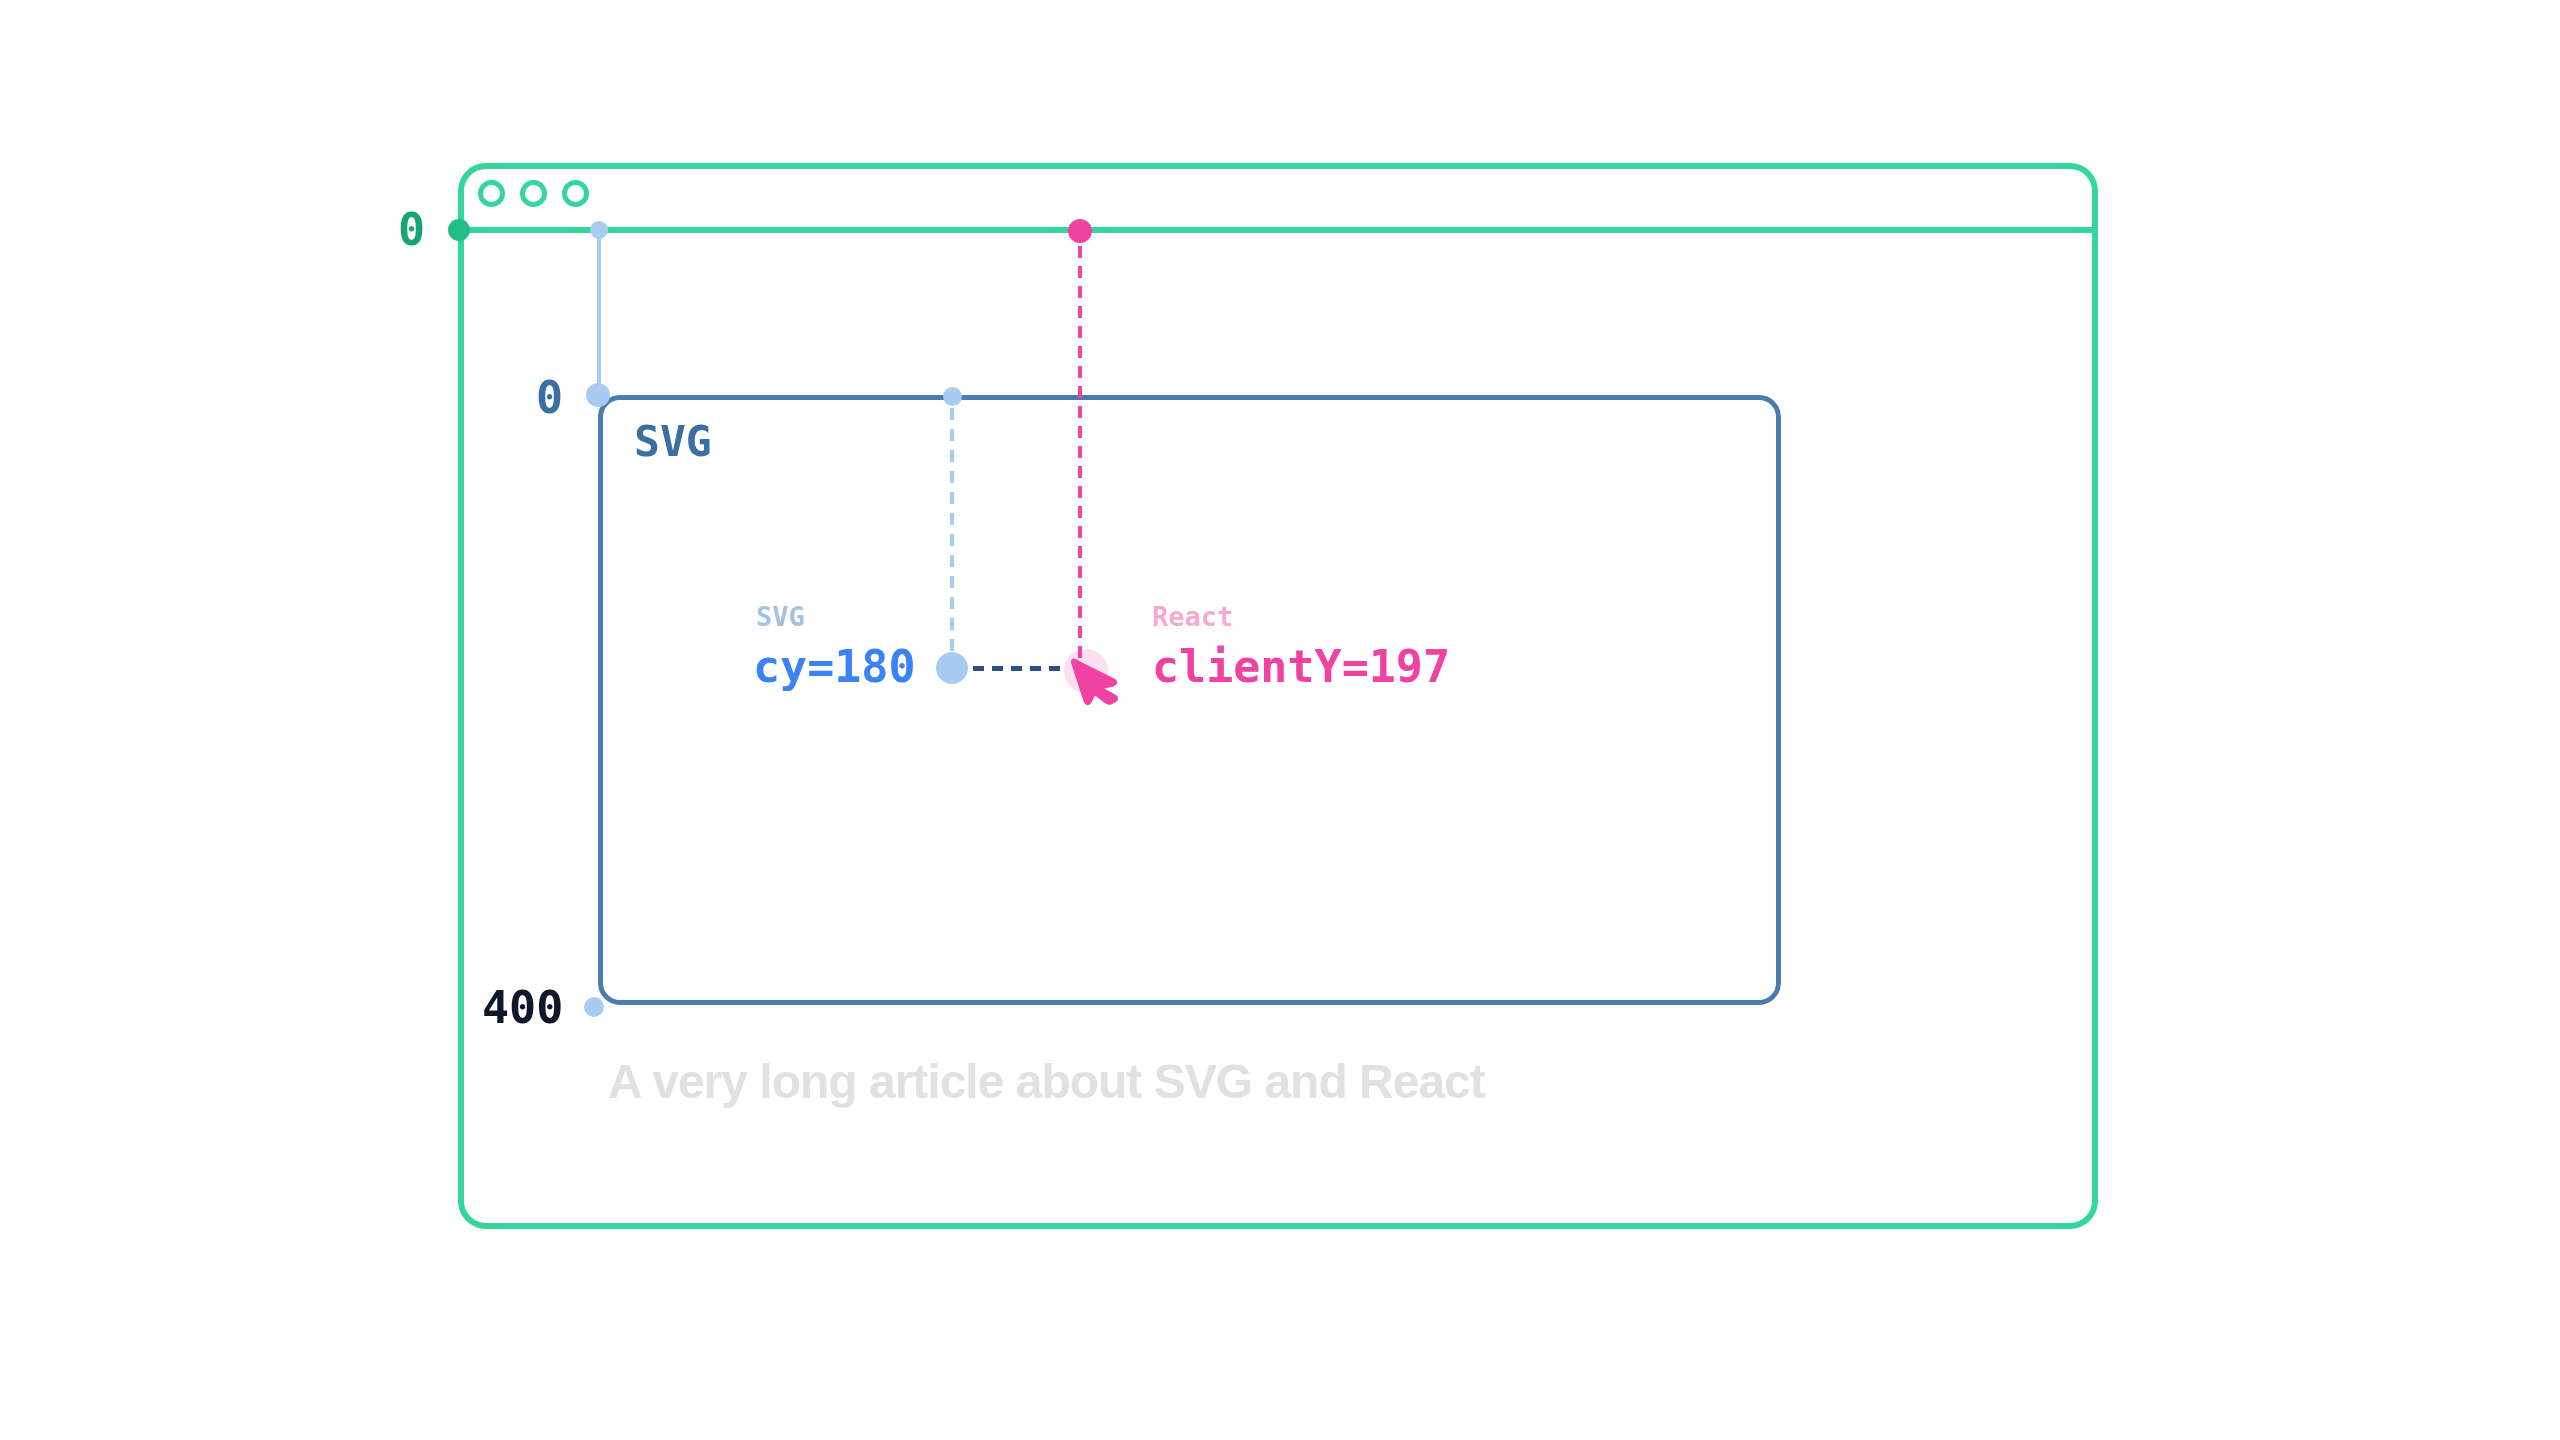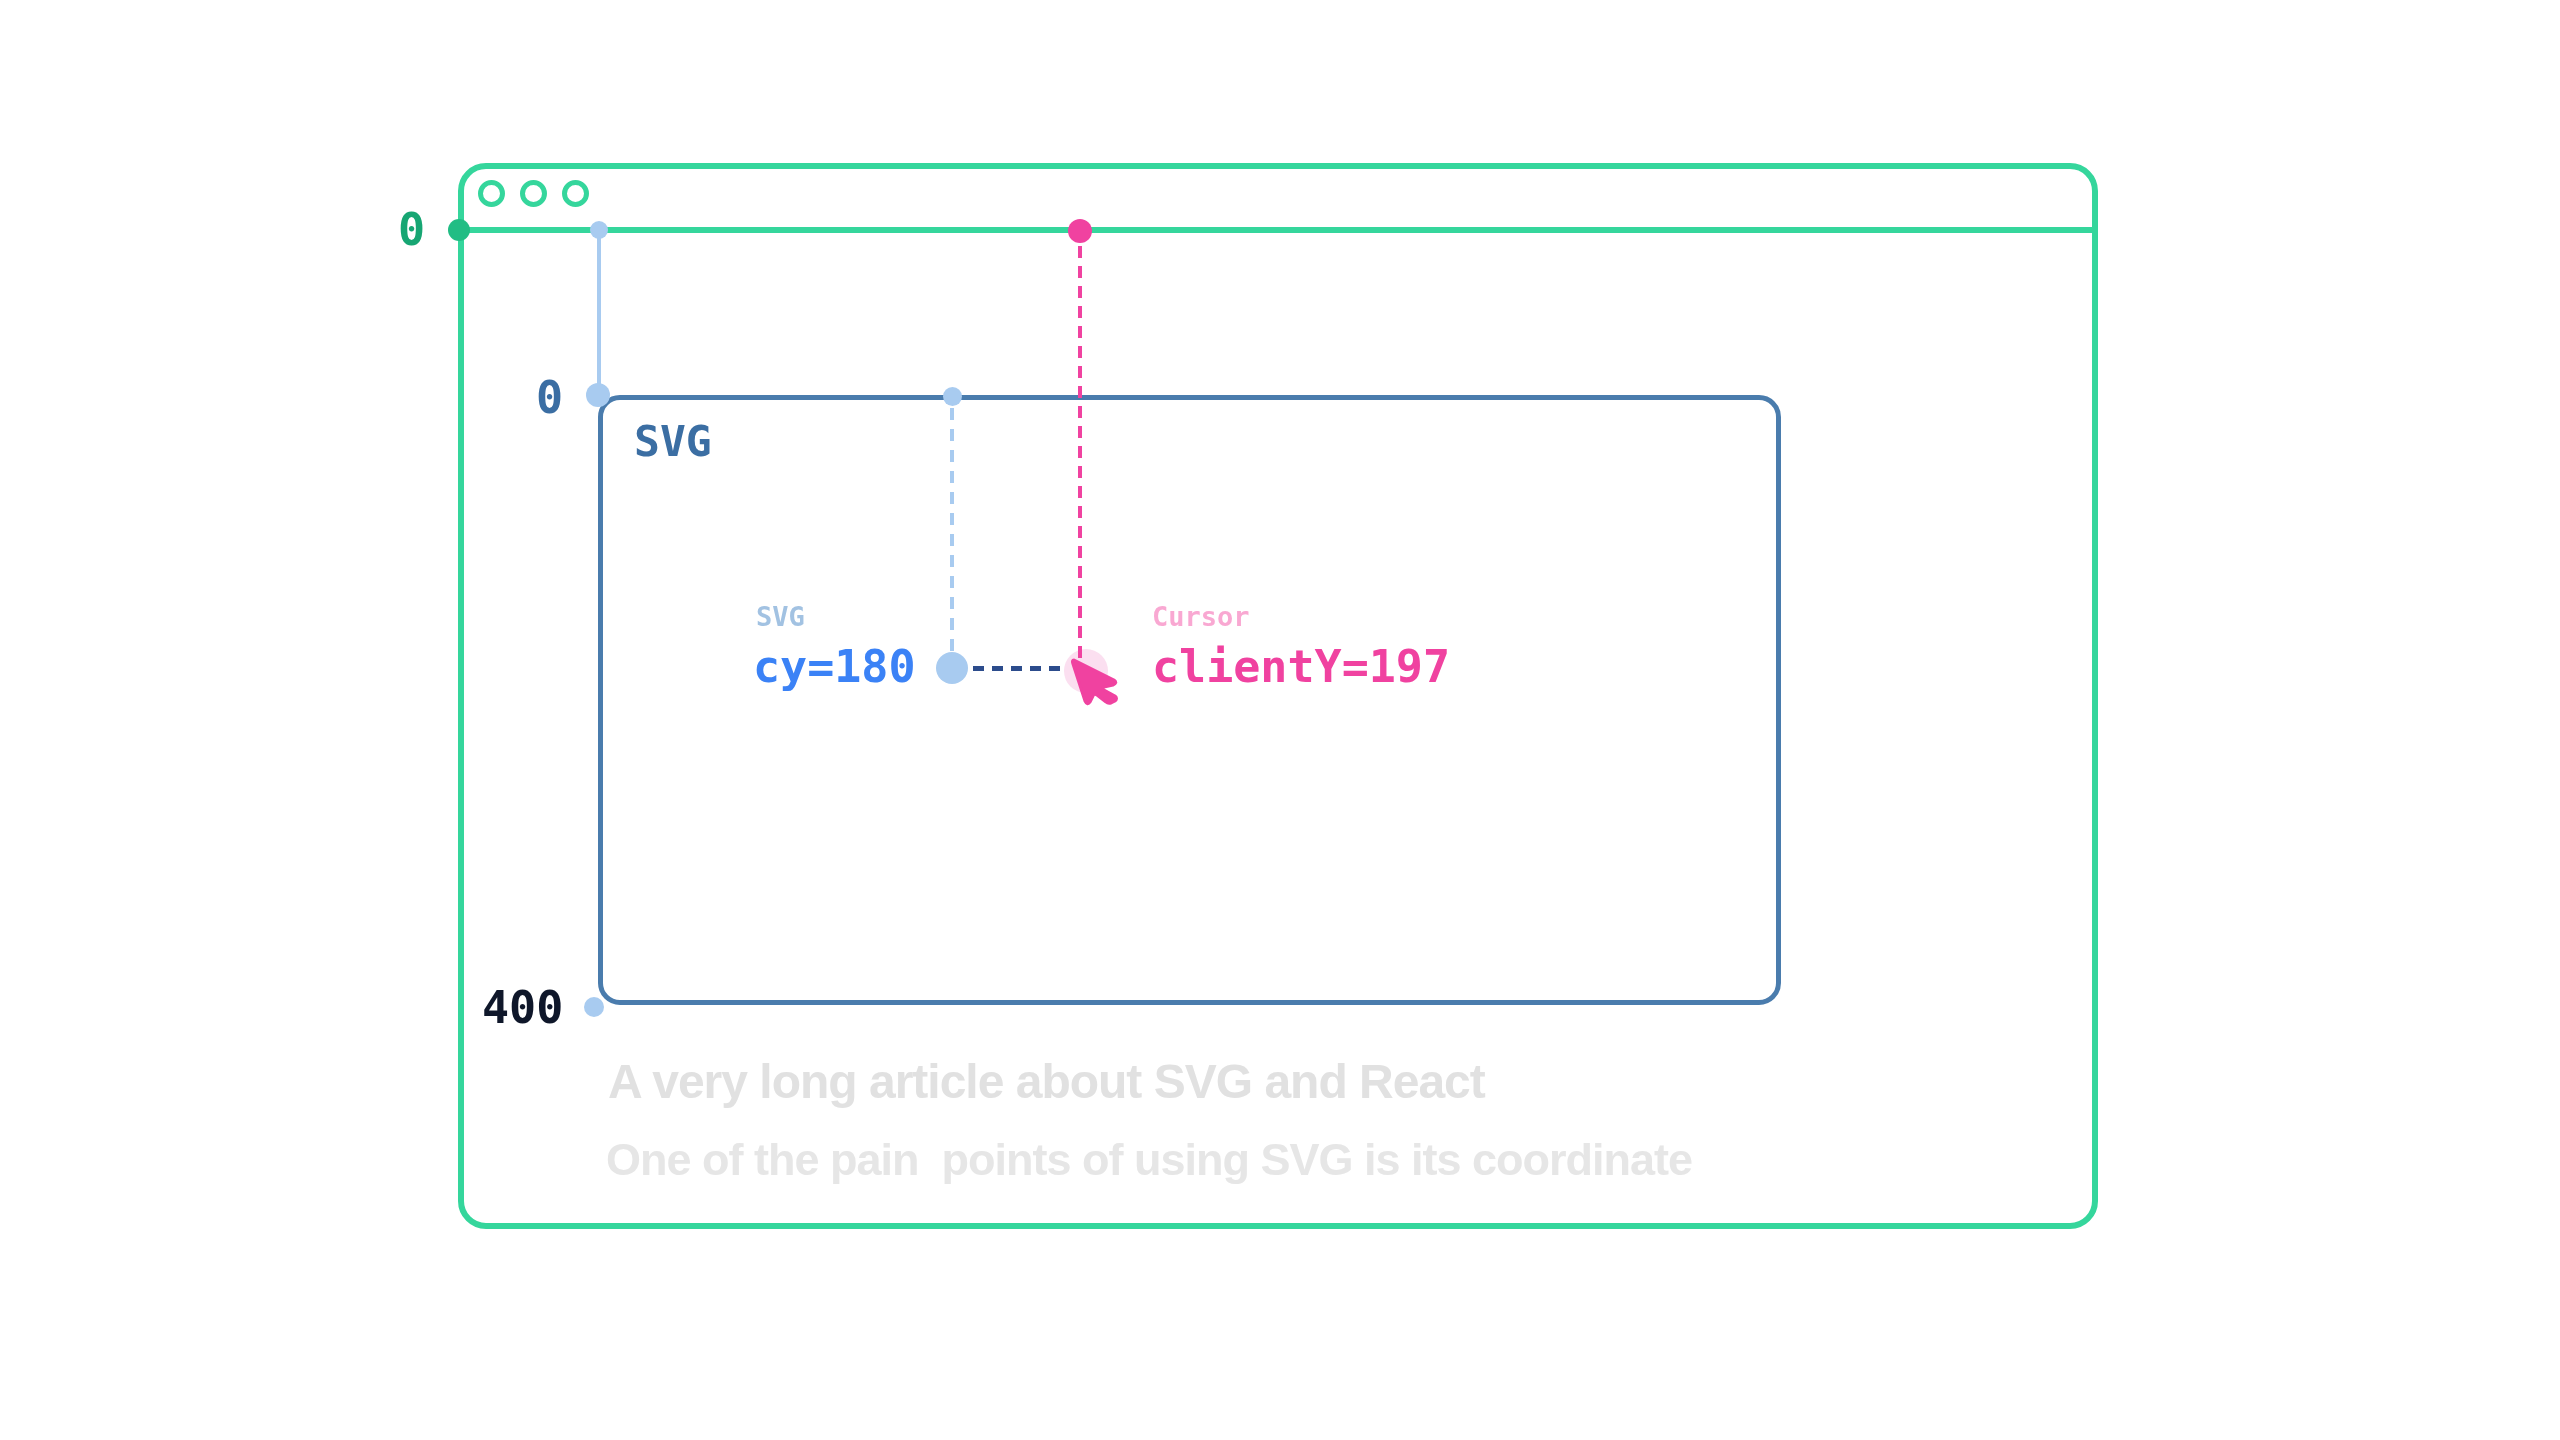--- a/index.html
+++ b/index.html
@@ -59,21 +59,20 @@
   .article-line{position:absolute;left:126px;font-size:45px;font-weight:bold;
     color:#e6e6e6;letter-spacing:-1px;white-space:pre;}
   #article-line-0{top:965px;}
   #article-line-1{top:1030px;}
 </style>
 </head>
 <body>
 
 <div class="abs" id="article-clip">
   <div id="article-heading">A very long article about SVG and React</div>
-  <div class="article-line" id="article-line-0">One of the pain  points of using SVG is its coordinate</div>
 </div>
 
 <div class="abs" id="window-frame"></div>
 <div class="abs traffic" style="left:478px;"></div>
 <div class="abs traffic" style="left:520px;"></div>
 <div class="abs traffic" style="left:562px;"></div>
 <div class="abs" id="toolbar-line"></div>
 
 <div class="abs mono" id="browser-origin-label">0</div>
 <div class="abs dot" id="browser-origin-dot"></div>
@@ -94,14 +93,14 @@
 <div class="abs dot" id="cy-dot"></div>
 <div class="abs mono" id="svg-caption">SVG</div>
 <div class="abs mono" id="cy-label">cy=180</div>
 
 <div class="abs" id="cursor-dash-vline"></div>
 <div class="abs" id="cy-cursor-dash-hline"></div>
 <div class="abs dot" id="cursor-halo"></div>
 <svg class="abs" id="cursor-arrow" viewBox="0 0 54 54">
   <path d="M3 3 L43 23 Q47 26 42 28 L33 30 Q30 31 33 33 L44 39 Q47 41.5 44 44 L40 46 Q37 47 35 45 L26 38 Q23 36 22 39 L19 45 Q16.5 49 14 44 L2 7 Q0.5 3 3 3 Z" fill="#f042a0" stroke="#f042a0" stroke-width="3" stroke-linejoin="round"></path>
 </svg>
-<div class="abs mono" id="cursor-caption">Cursor</div>
+<div class="abs mono" id="cursor-caption">React</div>
 <div class="abs mono" id="clienty-label">clientY=197</div>
 
 </body></html>

